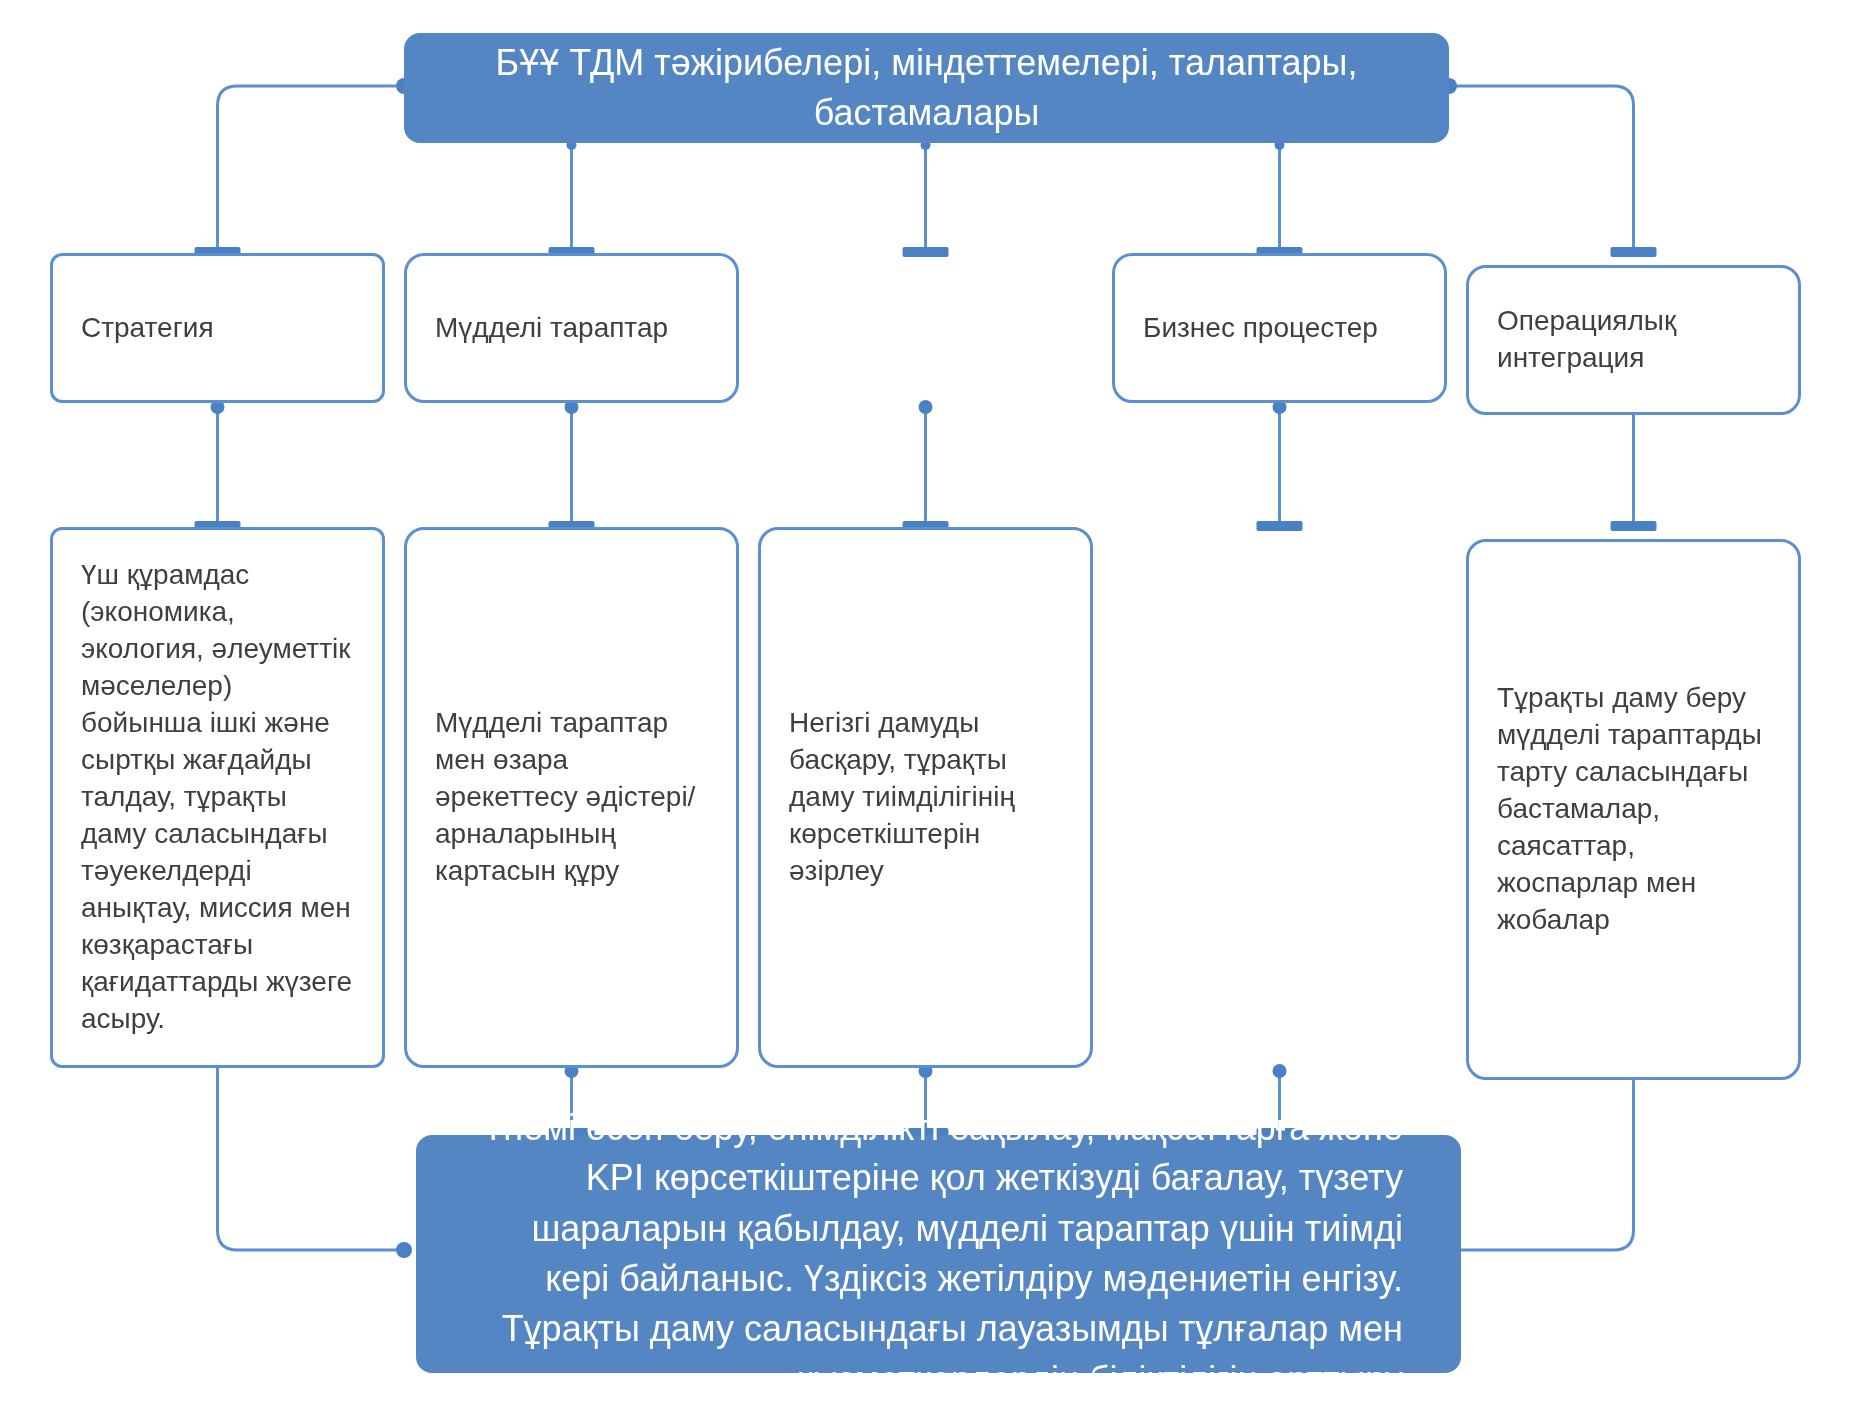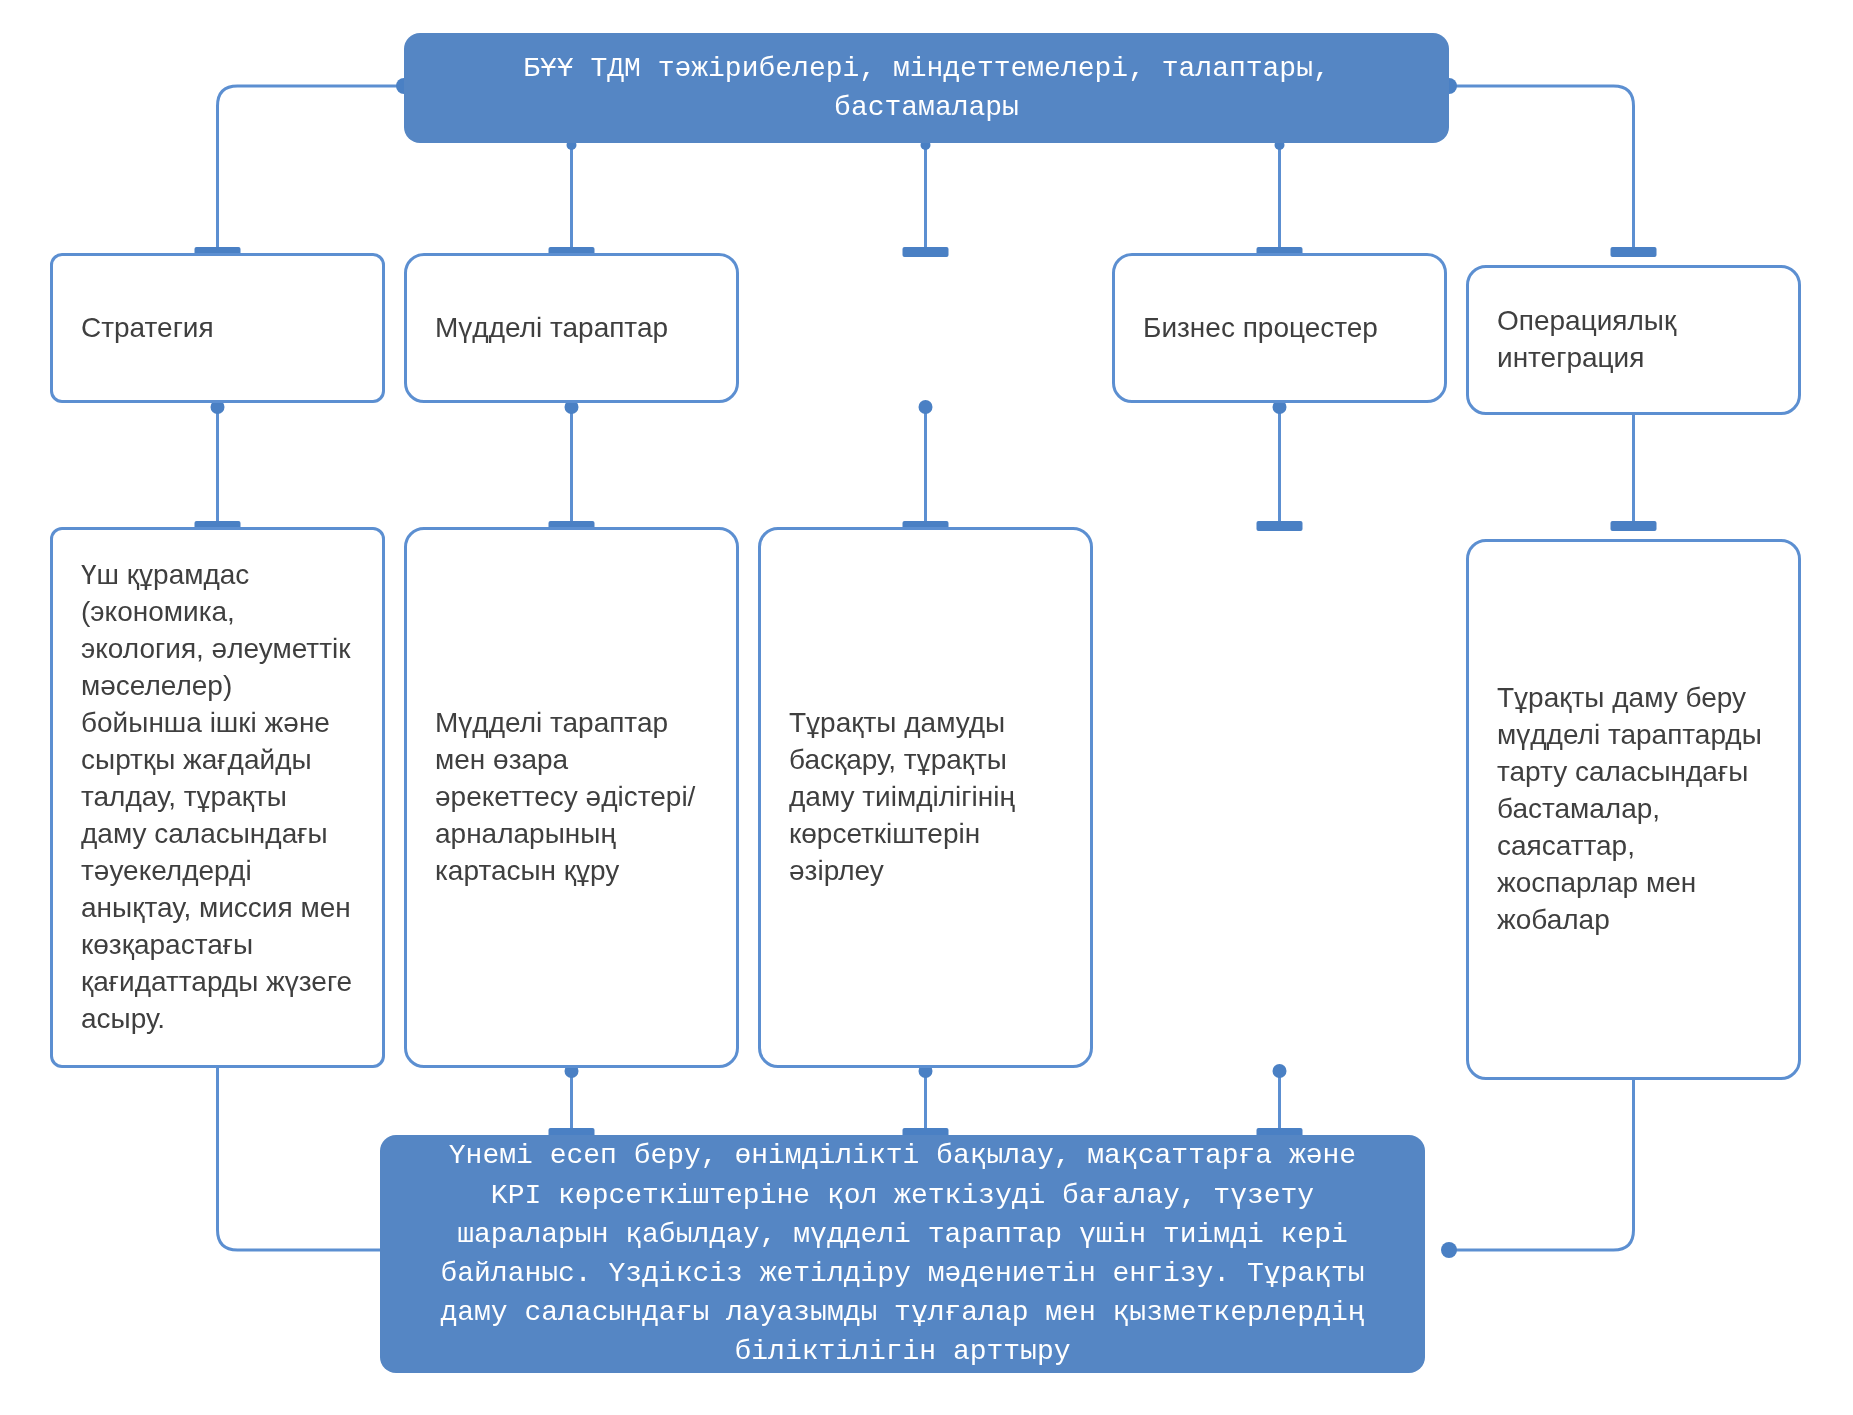--- a/index.html
+++ b/index.html
@@ -23,26 +23,25 @@
   .conn-line{stroke:var(--line-blue);stroke-width:3;fill:none;}
   .conn-dot{fill:var(--connector-blue);}
   .conn-nub{fill:var(--connector-blue);}
   .box{position:absolute;box-sizing:border-box;display:flex;align-items:center;}
   .banner{
     background:var(--box-fill-blue);
     color:var(--text-light);
     border-radius:16px;
     justify-content:center;
     text-align:center;
-    font-size:28px;
+    font-size:36px;
     line-height:1.4;
-    font-family:Liberation Mono, monospace;
   }
   .top-banner{left:404px;top:33px;width:1045px;height:110px;padding:0 30px;}
-  .bottom-banner{left:380px;top:1135px;width:1045px;height:238px;padding:3px 58px;}
+  .bottom-banner{left:416px;top:1135px;width:1045px;height:238px;padding:3px 58px;text-align:right;}
   .white-box{
     background:var(--background);
     border:3px solid var(--line-blue);
     border-radius:20px;
     font-size:28px;
     line-height:1.32;
     padding:14px 28px;
     text-align:left;
   }
   .header-box{top:253px;width:335px;height:150px;}
@@ -129,21 +128,21 @@
     <span>Операциялық интеграция</span>
   </div>
 
   <div class="box white-box body-box col-1">
     <span>Үш құрамдас (экономика, экология, әлеуметтік мәселелер) бойынша ішкі және сыртқы жағдайды талдау, тұрақты даму саласындағы тәуекелдерді анықтау, миссия мен көзқарастағы қағидаттарды жүзеге асыру.</span>
   </div>
   <div class="box white-box body-box col-2">
     <span>Мүдделі тараптар мен өзара әрекеттесу әдістері/арналарының картасын құру</span>
   </div>
   <div class="box white-box body-box col-3">
-    <span>Тұрақты дамуды басқару, тұрақты даму тиімділігінің көрсеткіштерін әзірлеу</span>
+    <span>Негізгі дамуды басқару, тұрақты даму тиімділігінің көрсеткіштерін әзірлеу</span>
   </div>
   <div class="box white-box body-box col-5">
     <span>Тұрақты даму беру мүдделі тараптарды тарту саласындағы бастамалар, саясаттар, жоспарлар мен жобалар</span>
   </div>
 
   <div class="box banner bottom-banner">
     <span>Үнемі есеп беру, өнімділікті бақылау, мақсаттарға және KPI көрсеткіштеріне қол жеткізуді бағалау, түзету шараларын қабылдау, мүдделі тараптар үшін тиімді кері байланыс. Үздіксіз жетілдіру мәдениетін енгізу. Тұрақты даму саласындағы лауазымды тұлғалар мен қызметкерлердің біліктілігін арттыру</span>
   </div>
 
 </div>

